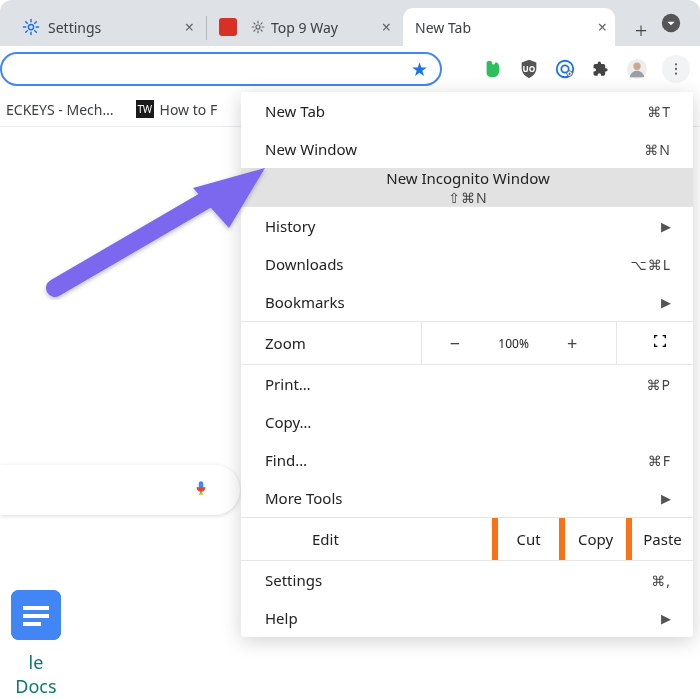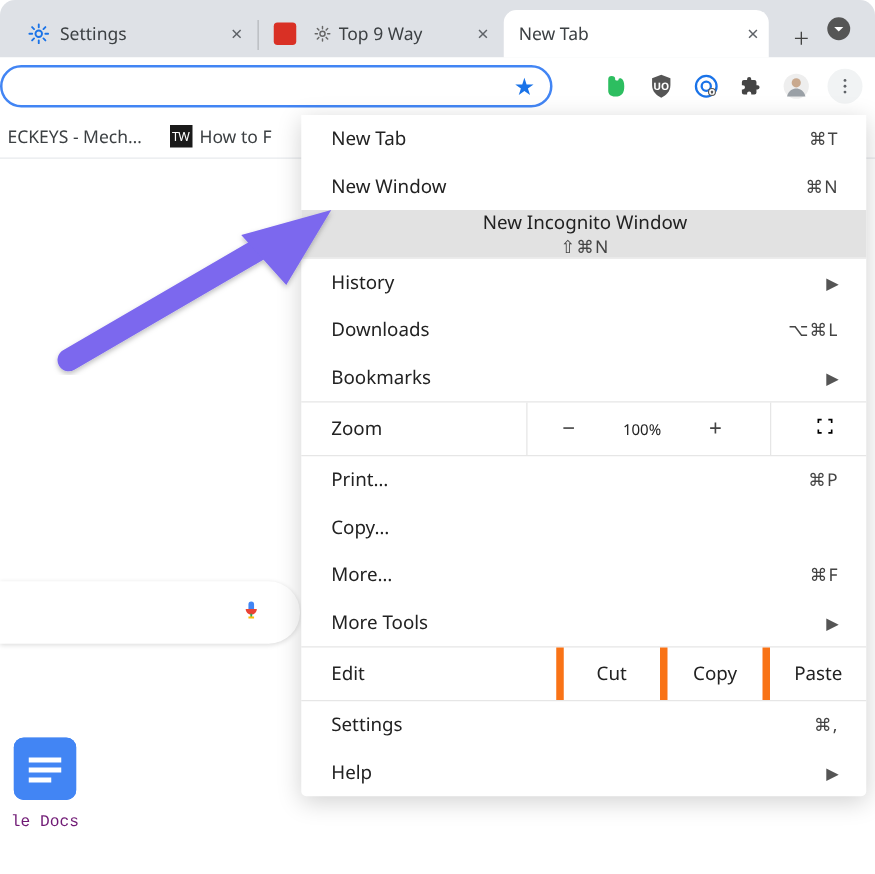--- a/index.html
+++ b/index.html
@@ -25,38 +25,38 @@
 
 
 .bmbar{position:absolute;left:0;top:92px;height:34px;width:100%;background:#fff;border-bottom:1px solid #e8eaed;display:flex;align-items:center;gap:22px;padding-left:6px;font-size:14px;color:#3c4043;}
 .bmitem{display:flex;align-items:center;gap:6px;}
 .bmicon{width:18px;height:18px;background:#1a1a1a;color:#fff;font-size:10px;font-weight:400;display:flex;align-items:center;justify-content:center;letter-spacing:-0.5px;}
 
 
 .searchbox{position:absolute;left:0;top:465px;height:50px;width:240px;border-radius:0 25px 25px 0;background:#fff;box-shadow:0 1px 4px rgba(0,0,0,0.15);display:flex;align-items:center;justify-content:flex-end;padding-right:30px;box-sizing:border-box;}
 .shortcut{position:absolute;left:6px;top:590px;width:60px;text-align:center;}
 .shortcut-icon{width:50px;height:50px;border-radius:8px;background:#4285f4;margin:0 auto 10px;}
-.shortcut-label{font-size:13px;color:#701a75;font-family:Liberation Mono, monospace;}
+.shortcut-label{font-size:18px;color:#0f766e;}
 
 
 .menu{position:absolute;left:241px;top:92px;width:452px;background:#fff;border-radius:0 0 4px 4px;box-shadow:0 4px 20px rgba(0,0,0,0.18);font-size:15px;color:#222;}
 .mrow{position:relative;height:38px;display:flex;align-items:center;padding:0 22px 0 24px;}
 .mrow.sel{background:#e2e2e2;flex-direction:column;}
 .mrow .mlabel{flex:1;}
 .mrow .mshort{color:#444;font-size:14px;letter-spacing:1px;}
 .sep{height:1px;background:#e6e6e6;}
 .arrow{font-size:13px;color:#555;}
 .zoomrow{display:flex;align-items:center;height:42px;justify-content:flex-end;}
 .zoomrow .zlabel{width:180px;padding-left:24px;box-sizing:border-box;}
 .zoomrow .zctrl{flex:1;display:flex;align-items:center;justify-content:space-between;padding:0 18px;border-left:1px solid #e6e6e6;height:100%;}
 .zoomrow .zbtn{font-size:18px;color:#444;width:30px;text-align:center;}
 .zoomrow .zval{font-size:12px;}
 .zoomrow .fs{width:30px;text-align:center;font-size:14px;}
 .editrow{display:flex;height:42px;align-items:stretch;}
-.editrow .elabel{width:180px;padding-left:24px;display:flex;align-items:center;}
+.editrow .elabel{width:180px;padding-left:24px;display:flex;align-items:center;margin-left:47px;}
 .editrow .ecell{flex:1;border-left:6px solid #f97316;display:flex;align-items:center;justify-content:center;}
 
 
 .pointer{position:absolute;left:35px;top:168px;pointer-events:none;}
 </style>
 </head>
 <body>
 <div id="stage">
 
 <div class="tabstrip">
@@ -216,21 +216,21 @@
   </div>
   <div class="sep"></div>
   <div class="mrow">
     <span class="mlabel">Print…</span>
     <span class="mshort">⌘P</span>
   </div>
   <div class="mrow">
     <span class="mlabel">Copy…</span>
   </div>
   <div class="mrow">
-    <span class="mlabel">More…</span>
+    <span class="mlabel">Find…</span>
     <span class="mshort">⌘F</span>
   </div>
   <div class="mrow">
     <span class="mlabel">More Tools</span>
     <span class="arrow">▶</span>
   </div>
   <div class="sep"></div>
   <div class="editrow">
     <div class="elabel">Edit</div>
     <div class="ecell">Cut</div>

